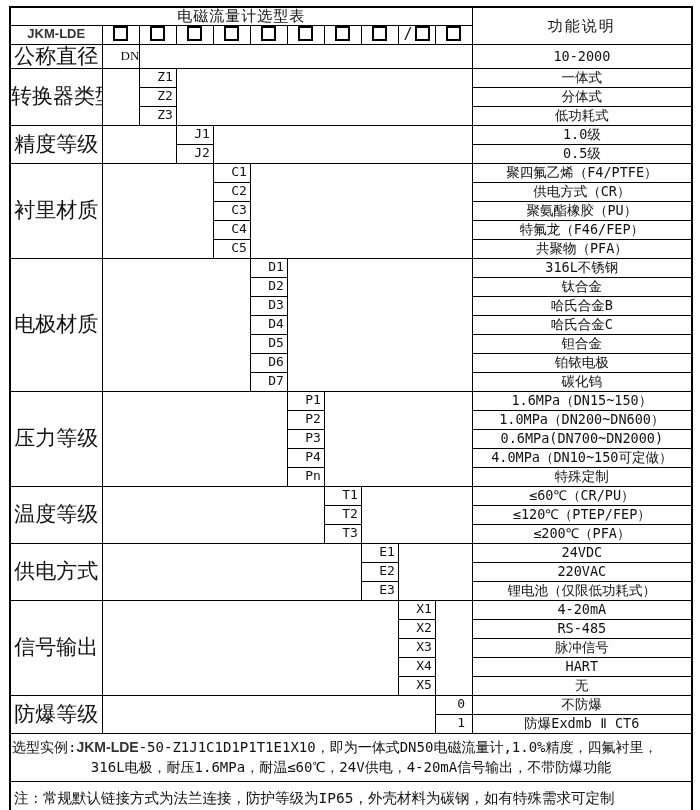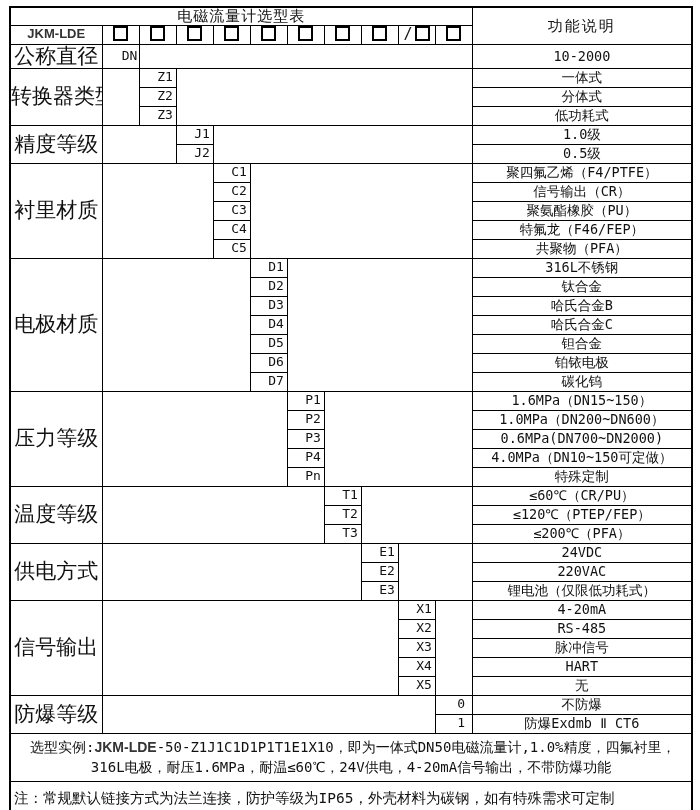--- a/index.html
+++ b/index.html
@@ -31,32 +31,32 @@
   tr{height:19px;}
   tr.r-title{height:18px;}
   td.title{font-size:15px;letter-spacing:1px;}
   td.rhead{font-size:15px;letter-spacing:2px;font-family:Liberation Serif, serif;}
   td.lbl{font-size:21px;}
   td.model{
     font-family:"Liberation Sans",sans-serif;
     font-weight:bold;color:#333;font-size:13px;
   }
   td.code{font-size:13px;padding-left:15px;}
-  td.code.ta-left{text-align:center;padding-left:18px;}
+  td.code.ta-left{text-align:center;padding-left:18px;font-family:Liberation Serif, serif;}
   td.desc{font-size:13.5px;}
   span.box{
     display:inline-block;width:11px;height:11px;
     border:2px solid #000;vertical-align:middle;
     margin-top:-2px;background:#fff;
   }
   span.slash{font-size:15px;margin-right:2px;vertical-align:middle;}
   tr.r-example{height:48px;}
   tr.r-note{height:36px;}
   td.example{font-size:14px;line-height:1.45;}
-  td.example .ex-line1{text-align:left;padding-left:19px;}
+  td.example .ex-line1{text-align:left;padding-left:1px;}
   td.example .ex-line2{text-align:center;}
   .model-inline{
     font-family:"Liberation Sans",sans-serif;
     font-weight:bold;color:#333;
   }
   td.note{text-align:left;padding-left:3px;font-size:14.5px;}
 </style>
 </head>
 <body>
 
@@ -133,21 +133,21 @@
 
   <tr>
     <td rowspan="5" class="lbl">衬里材质</td>
     <td rowspan="5" colspan="3" class="blank"></td>
     <td class="code">C1</td>
     <td rowspan="5" colspan="6" class="blank"></td>
     <td class="desc">聚四氟乙烯（F4/PTFE）</td>
   </tr>
   <tr>
     <td class="code">C2</td>
-    <td class="desc">信号输出（CR）</td>
+    <td class="desc">供电方式（CR）</td>
   </tr>
   <tr>
     <td class="code">C3</td>
     <td class="desc">聚氨酯橡胶（PU）</td>
   </tr>
   <tr>
     <td class="code">C4</td>
     <td class="desc">特氟龙（F46/FEP）</td>
   </tr>
   <tr>

